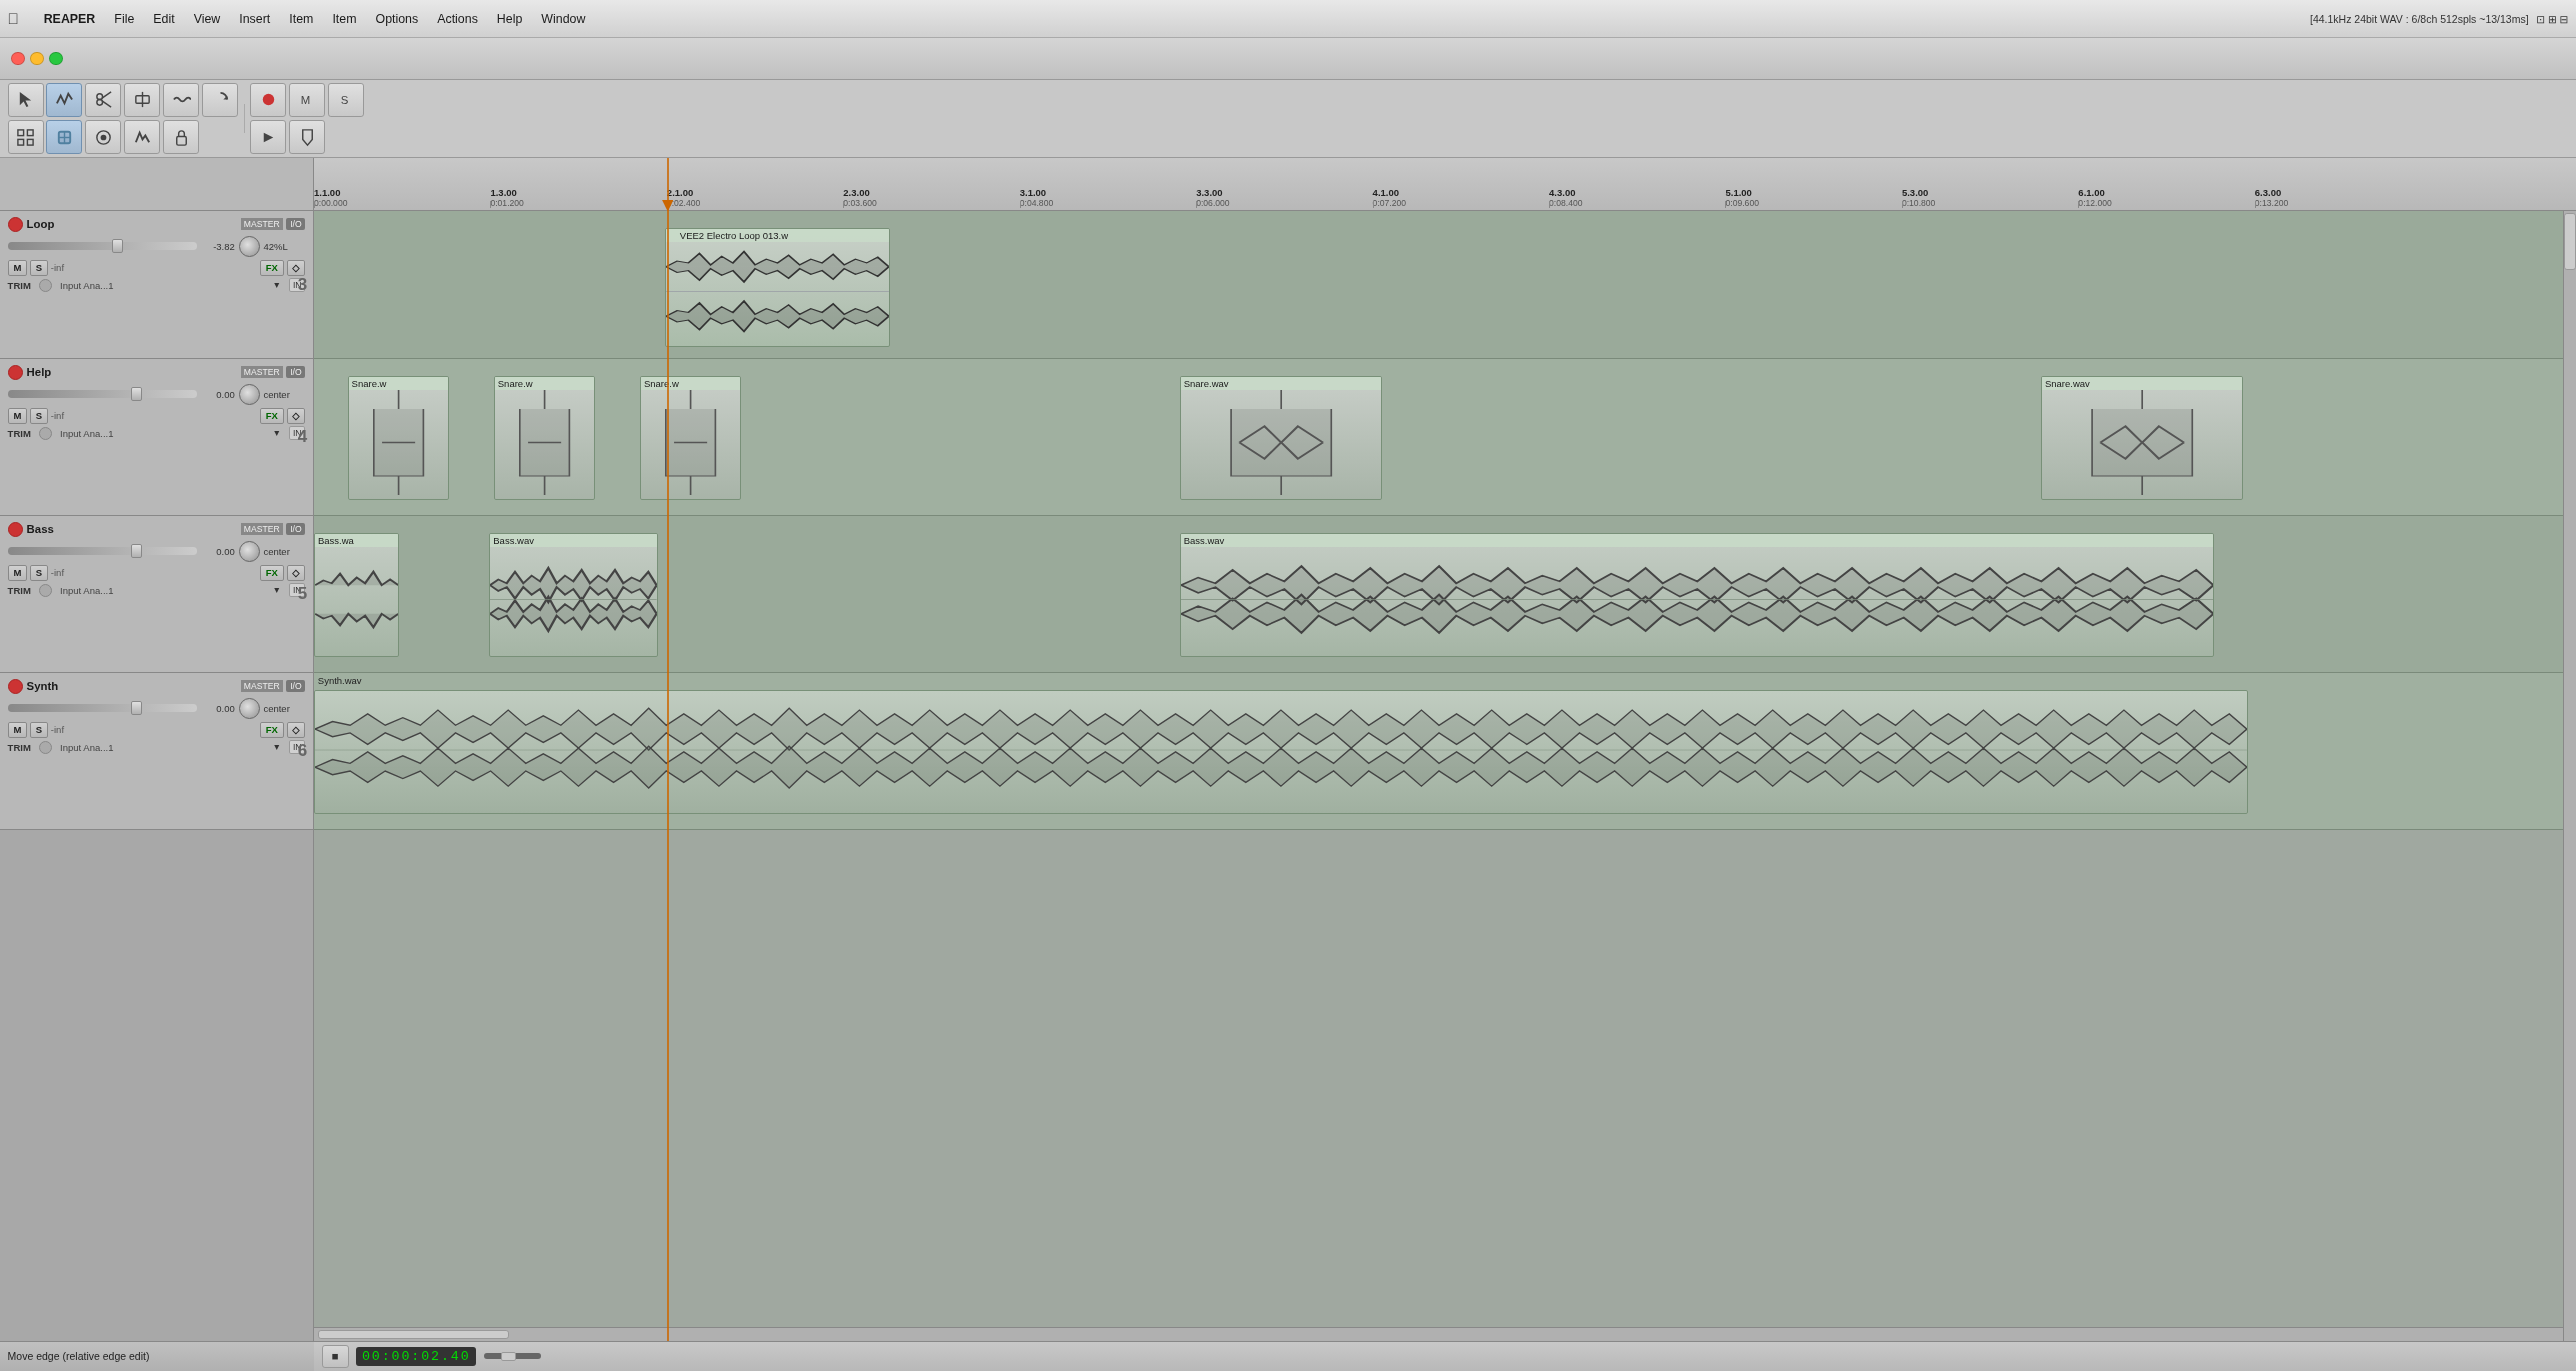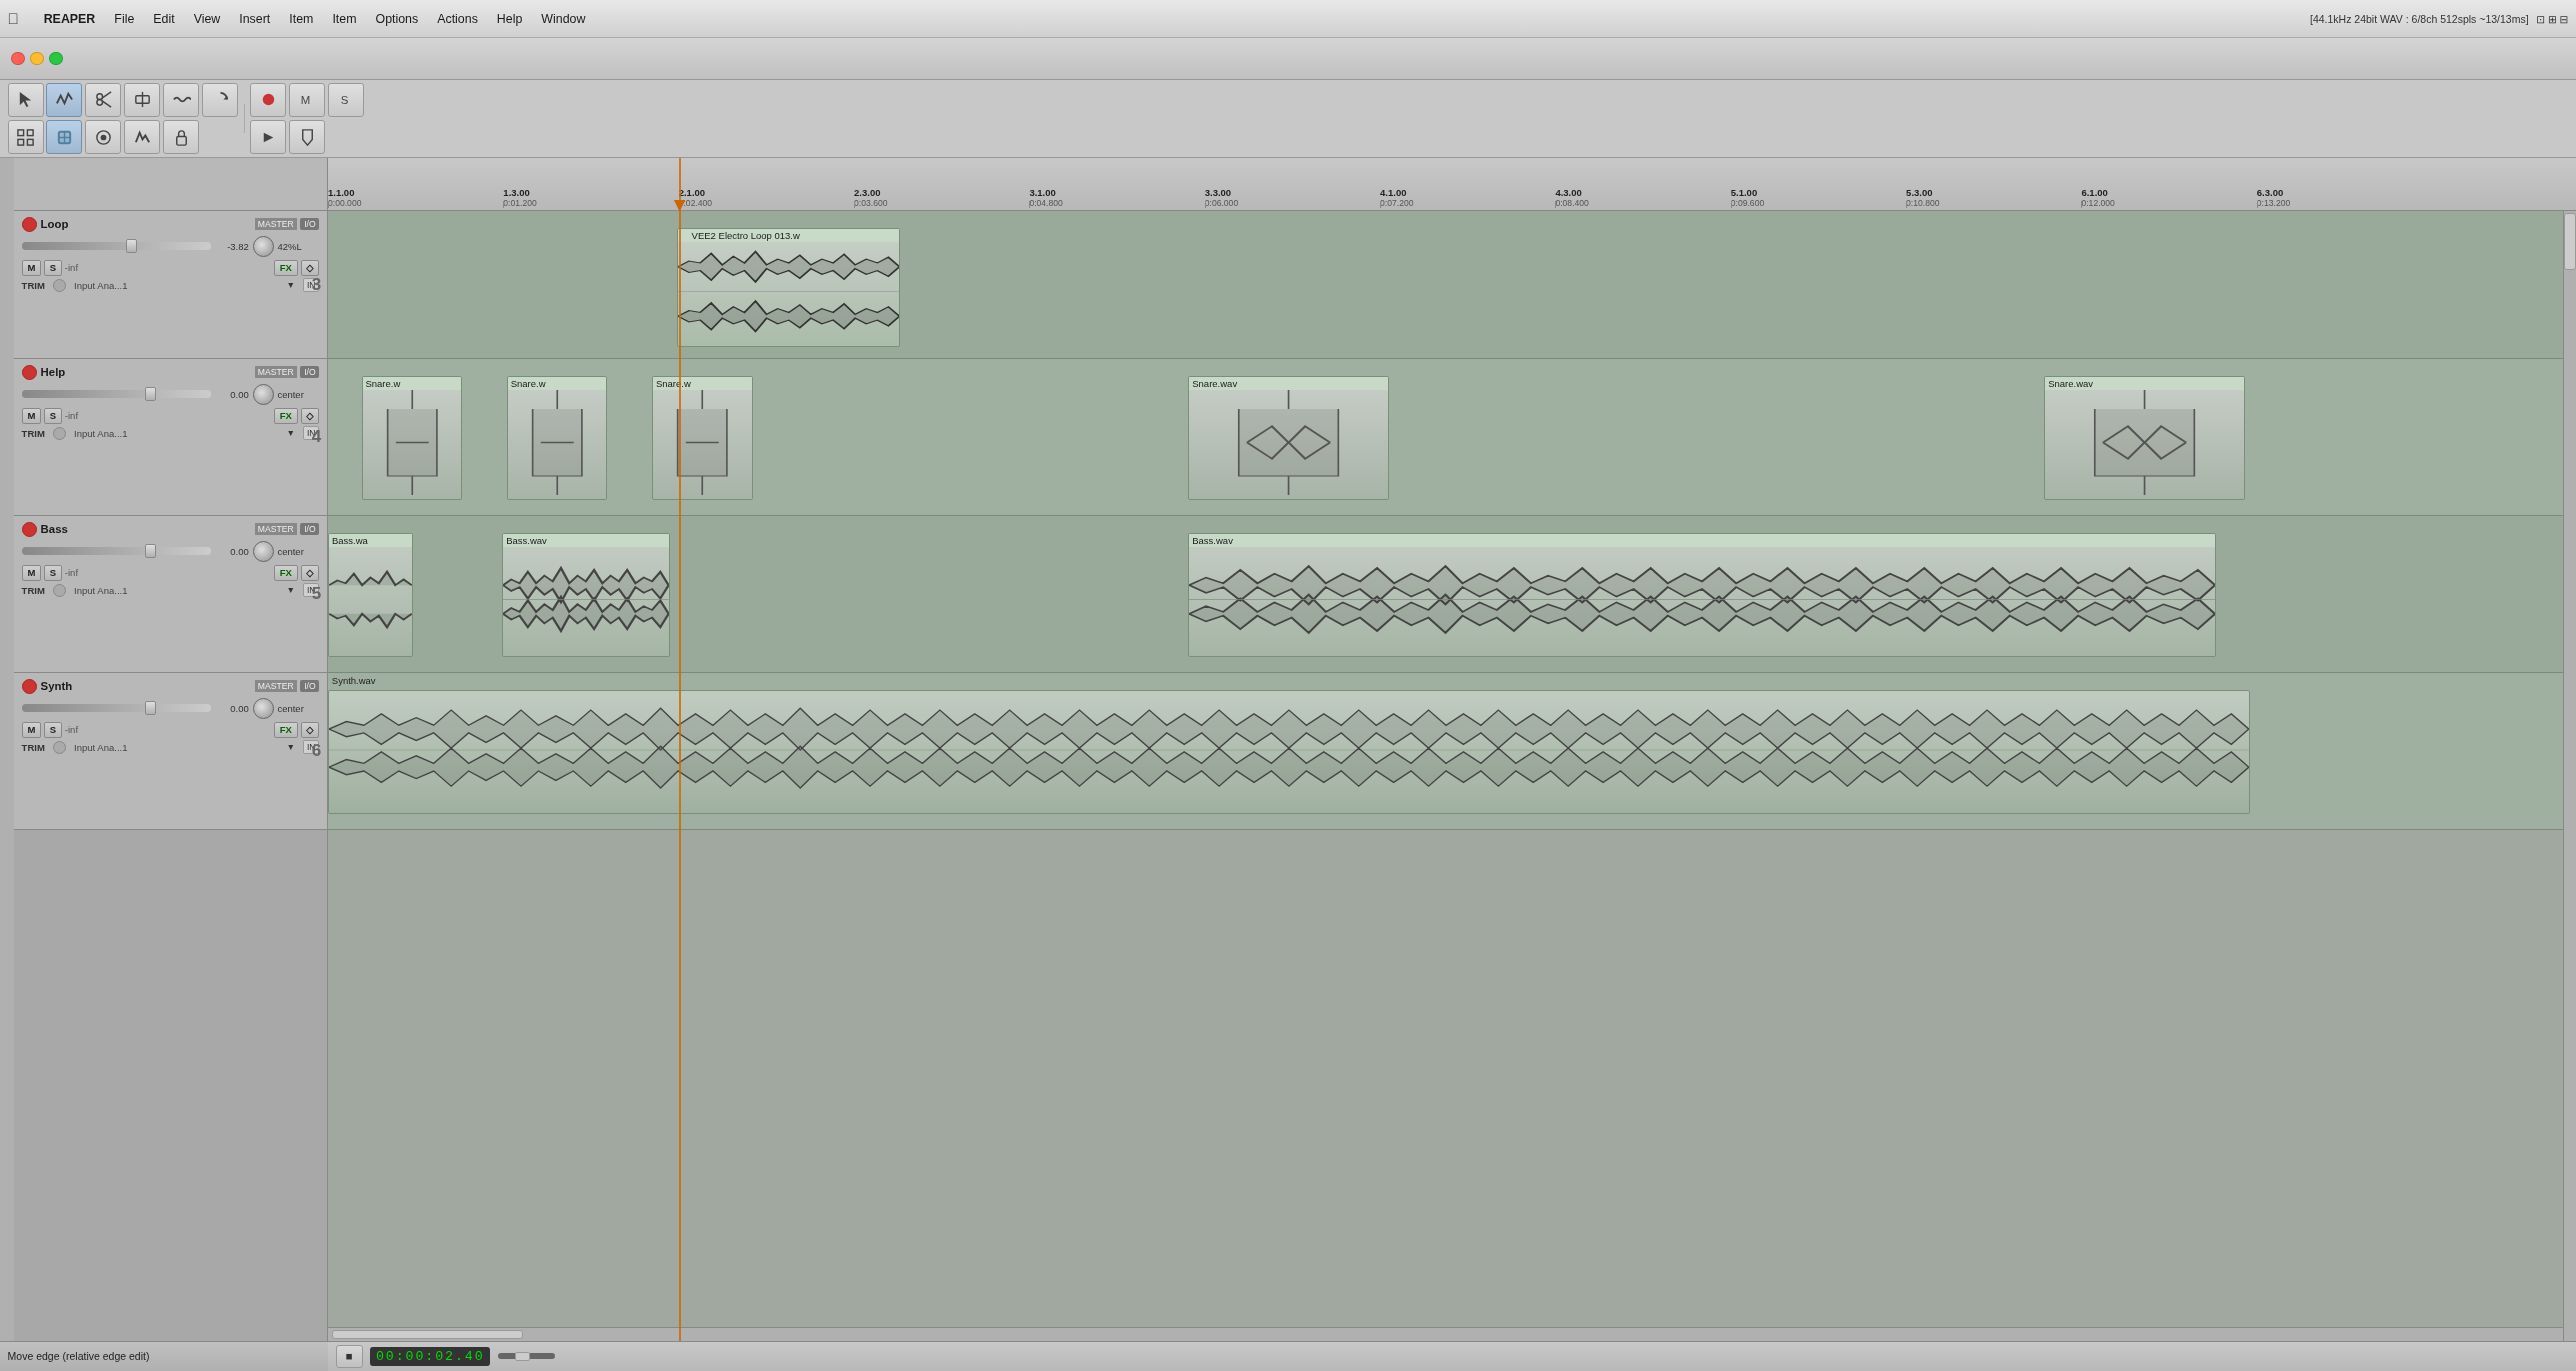--- a/index.html
+++ b/index.html
@@ -132,21 +132,20 @@
     }
 
     
     .track-panel {
       width: 314px;
       height: 100%;
       background: #a8a8a8;
       border-right: 1.9px solid #888;
       position: relative;
       overflow: hidden;
-      margin-left: 14px;
     }
 
     
     .track-header {
       height: 138px;
       background: #b8b8b8;
       border-bottom: 1px solid #888;
       padding: 5.7px 7.6px;
       position: relative;
     }

